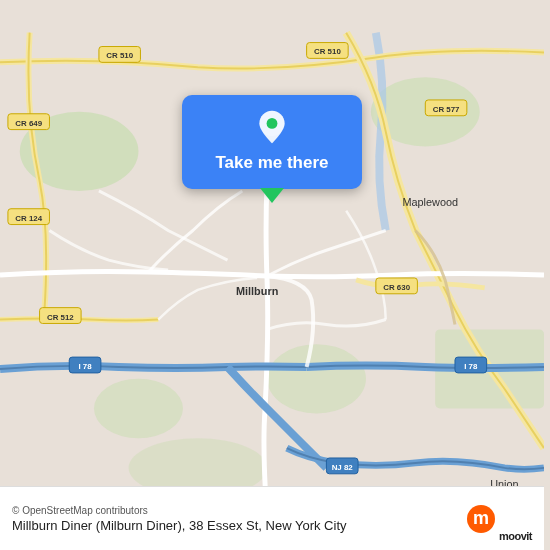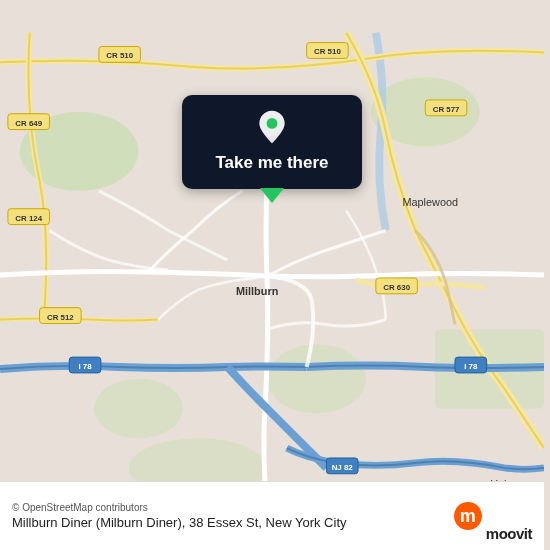--- a/index.html
+++ b/index.html
@@ -71,34 +71,34 @@
       width: 28px;
       height: 28px;
       border-radius: 50%;
       display: flex;
       align-items: center;
       justify-content: center;
       font-family: Arial, sans-serif;
     }
 
     .moovit-text {
-      font-size: 15px;
+      font-size: 11px;
       font-weight: bold;
       color: #222;
       letter-spacing: -0.5px;
       margin-top: 35px;
     }
 
     
     .popup {
       position: absolute;
       left: 50%;
       top: 95px;
       transform: translateX(-50%);
-      background: #0f172a;
+      background: #3b82f6;
       border-radius: 10px;
       padding: 0;
       width: 180px;
       display: flex;
       flex-direction: column;
       align-items: center;
       box-shadow: 0 3px 12px rgba(0,0,0,0.3);
       overflow: visible;
     }
 

